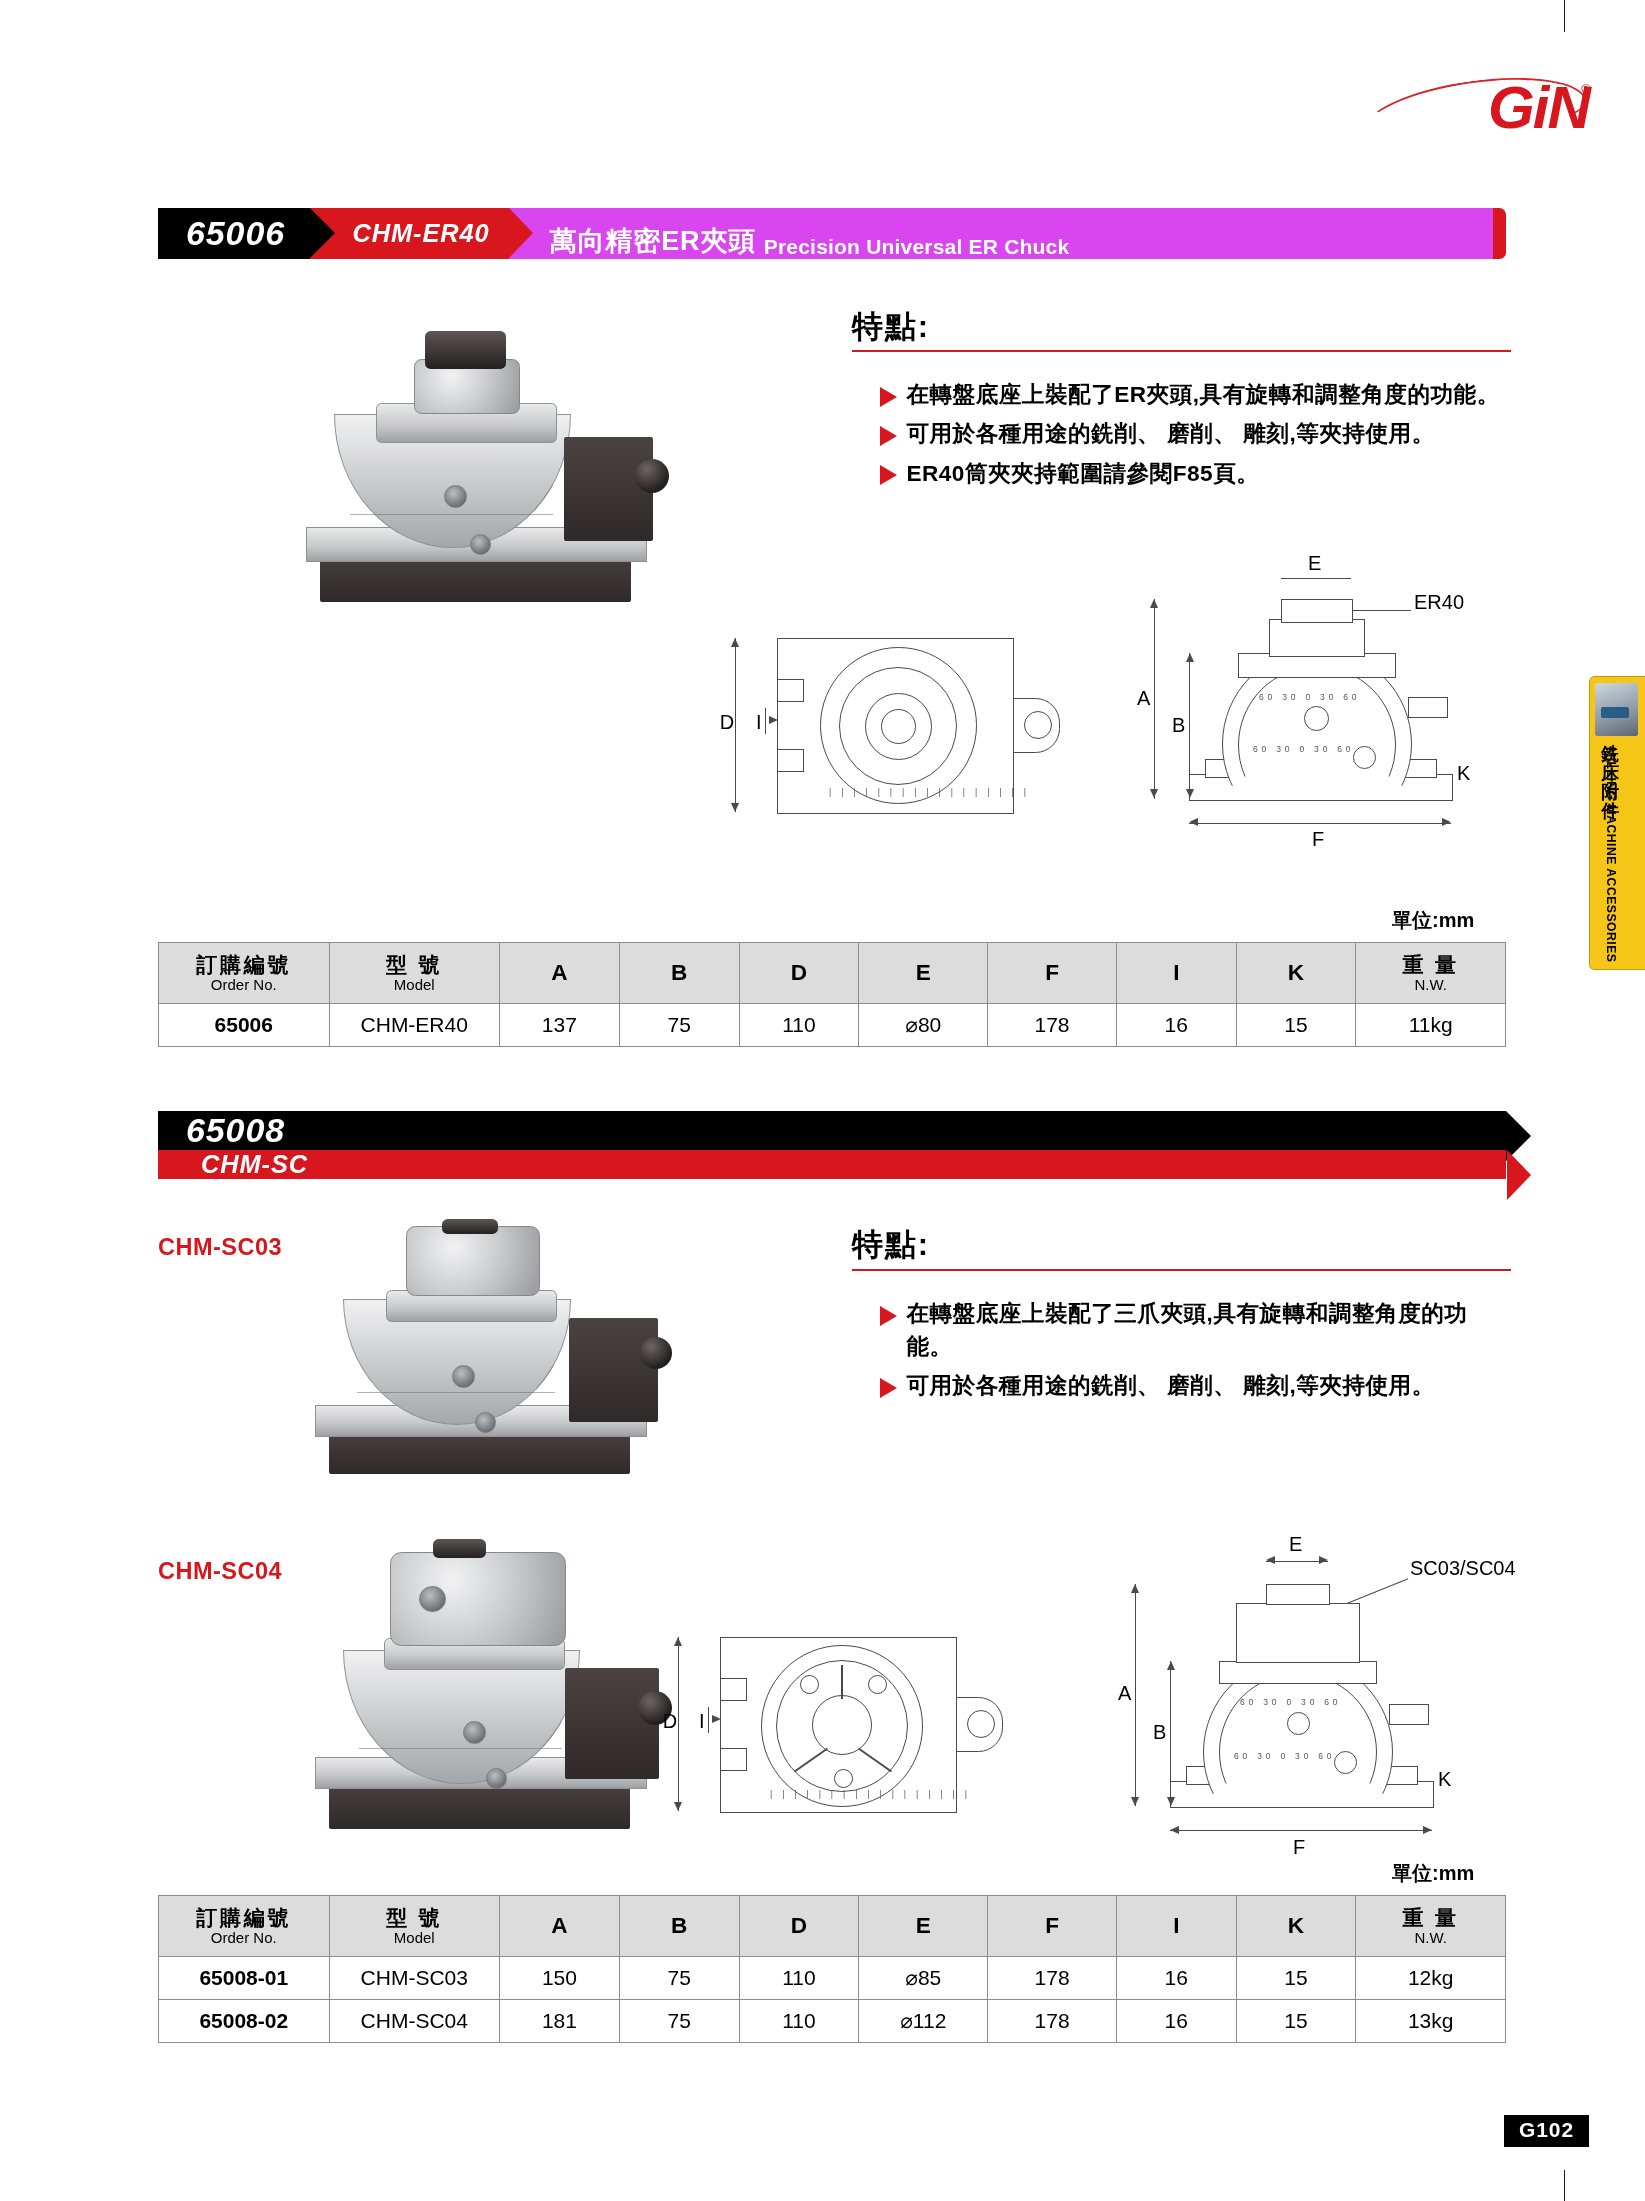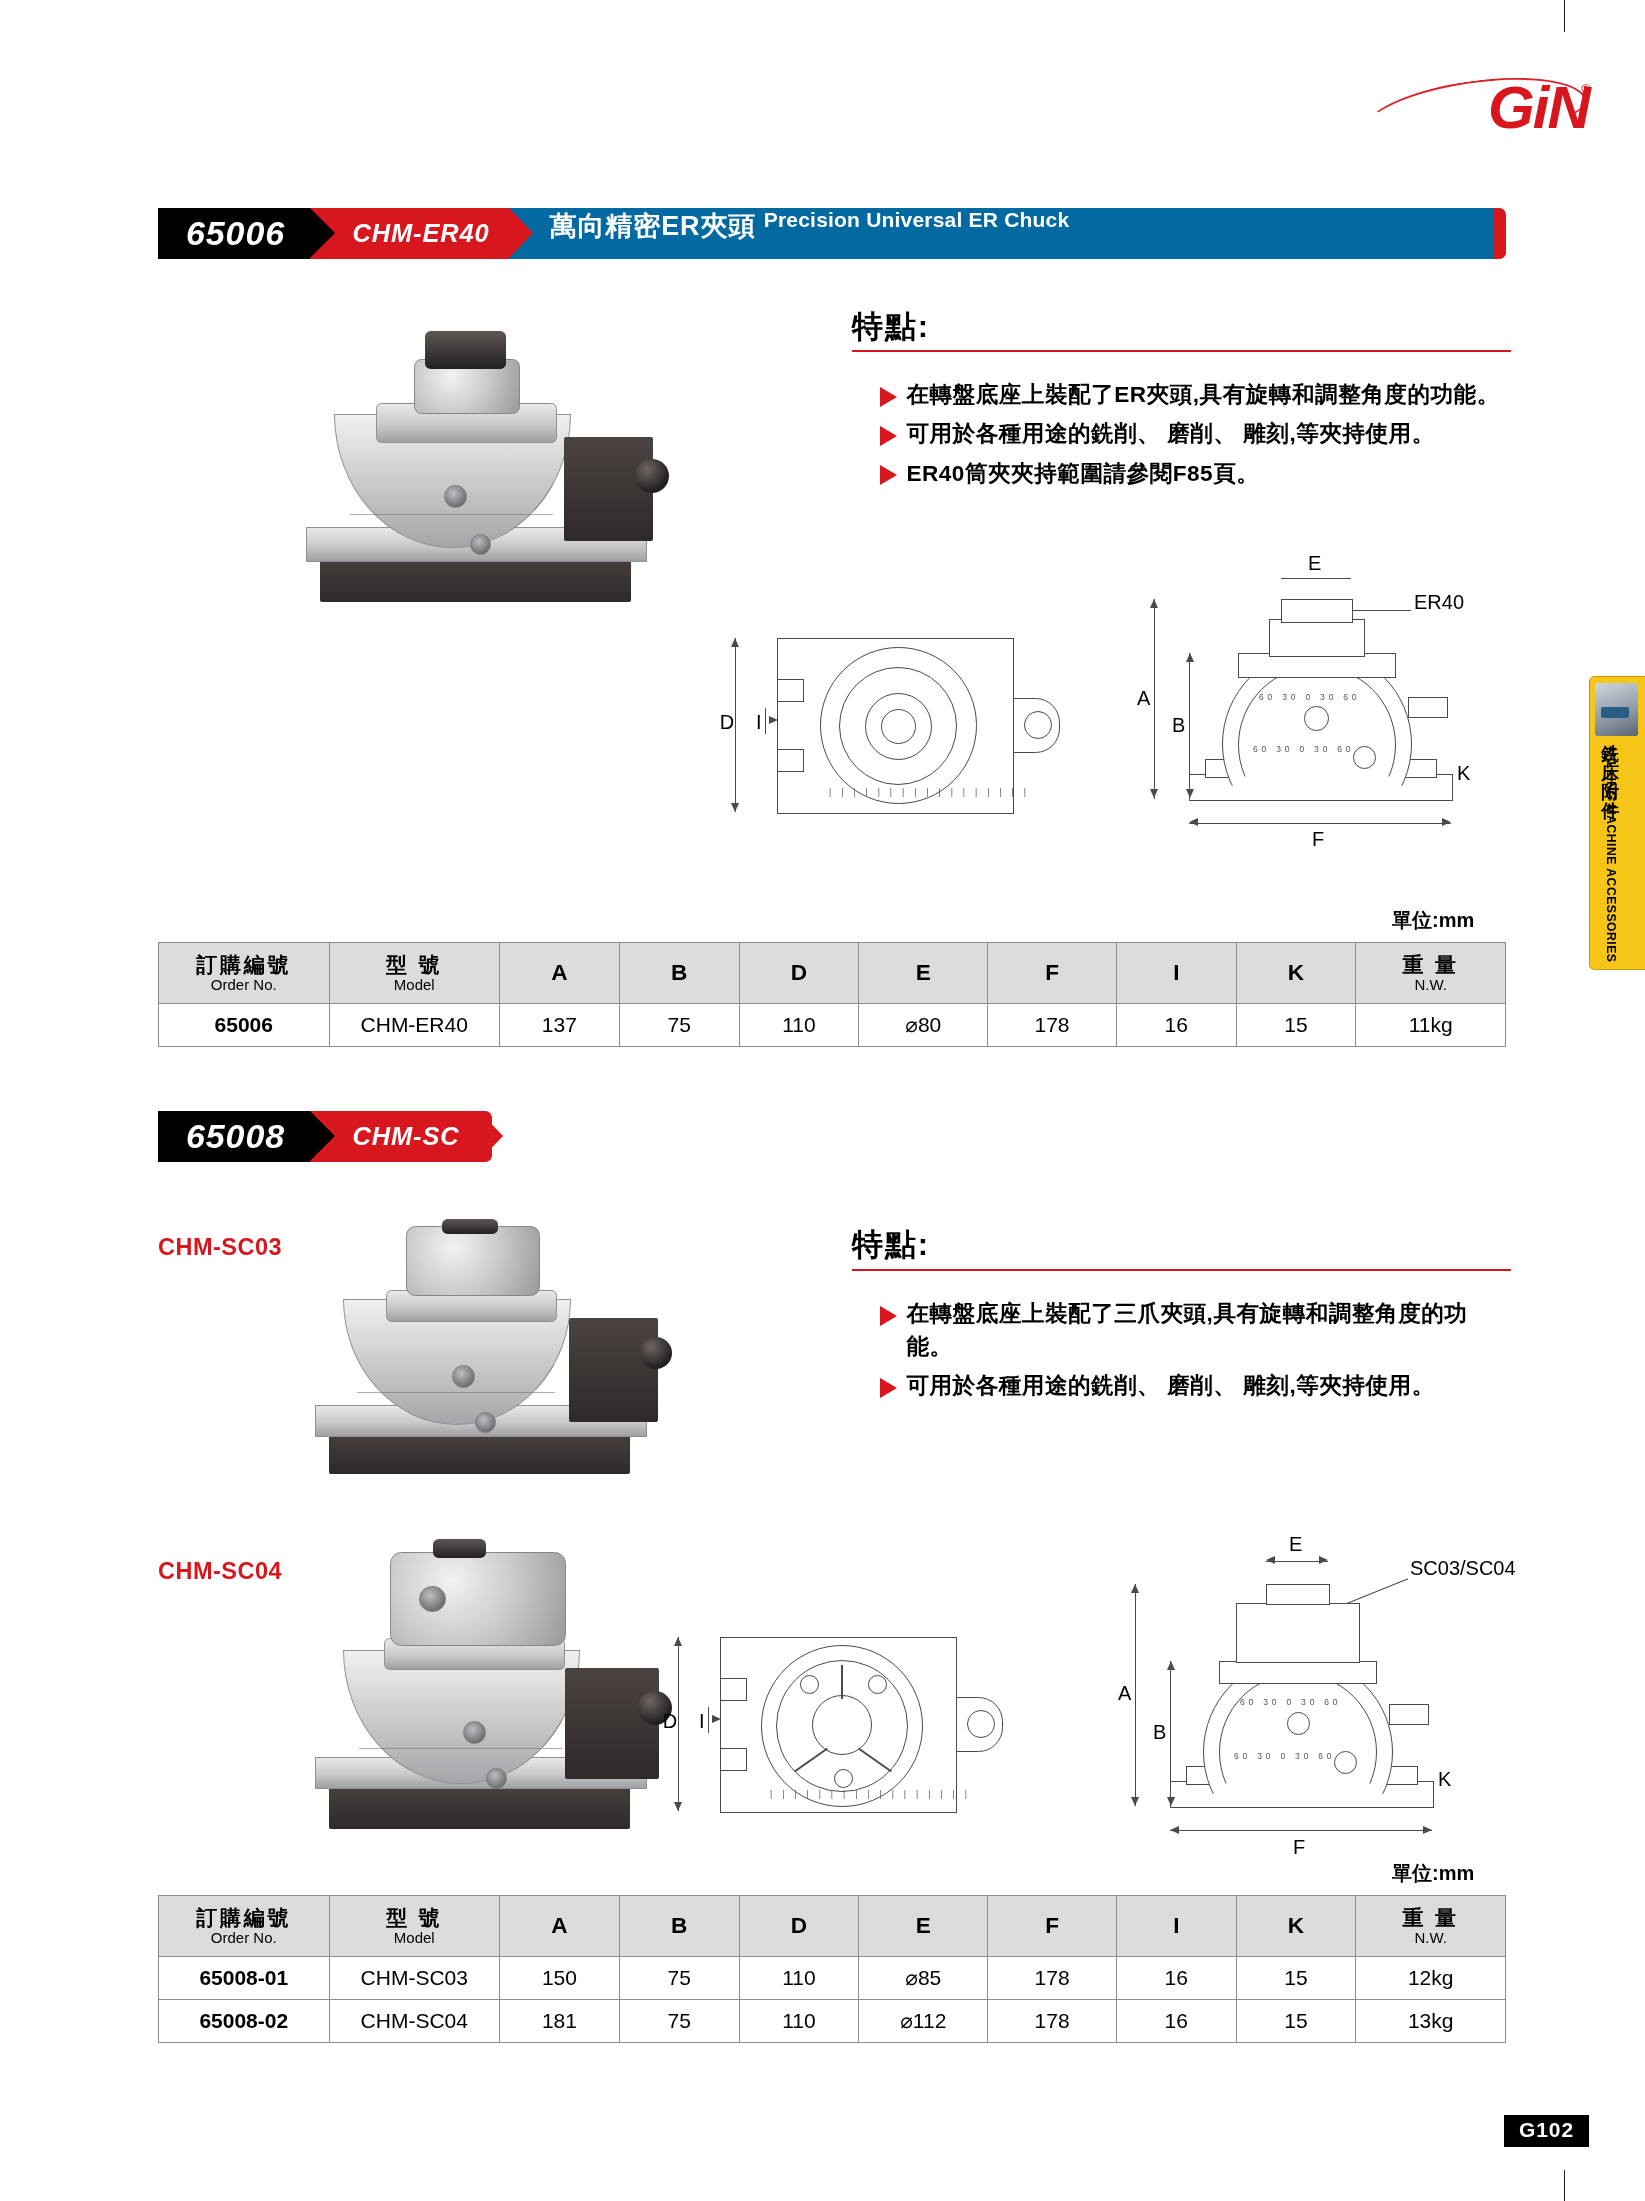--- a/index.html
+++ b/index.html
@@ -115,24 +115,24 @@
     position: absolute;
     right: -24.5px;
     top: 0;
     border-top: 25.4px solid transparent;
     border-bottom: 25.4px solid transparent;
     border-left: 24.5px solid #d8161d;
     z-index: 3;
   }
   .banner .names {
     flex: 1;
-    background: #0369a1;
+    background: #d946ef;
     color: #fff;
     display: flex;
-    align-items: flex-start;
+    align-items: flex-end;
     padding-left: 41px;
   }
   .banner .name-cn {
     font-size: 27px;
     font-weight: bold;
     letter-spacing: 0.9px;
   }
   .banner .name-en {
     font-size: 21px;
     font-weight: bold;
@@ -552,21 +552,21 @@
         <td>110</td>
         <td>⌀80</td>
         <td>178</td>
         <td>16</td>
         <td>15</td>
         <td>11kg</td>
       </tr>
     </tbody>
   </table>
 
-  <div class="banner" style="top:1111px;">
+  <div class="banner" style="top:1111px;flex-direction:column;">
     <div class="code">65008</div>
     <div class="model">CHM-SC</div>
     <div class="cap"></div>
   </div>
 
   <div class="feat-title" style="left:852px;top:1224px;">特點:</div>
   <div class="feat-rule" style="left:852px;top:1269px;width:659px;"></div>
   <div class="feat-list" style="left:852px;top:1298px;">
     <div class="feat-item">
       <span class="feat-bullet"></span>

